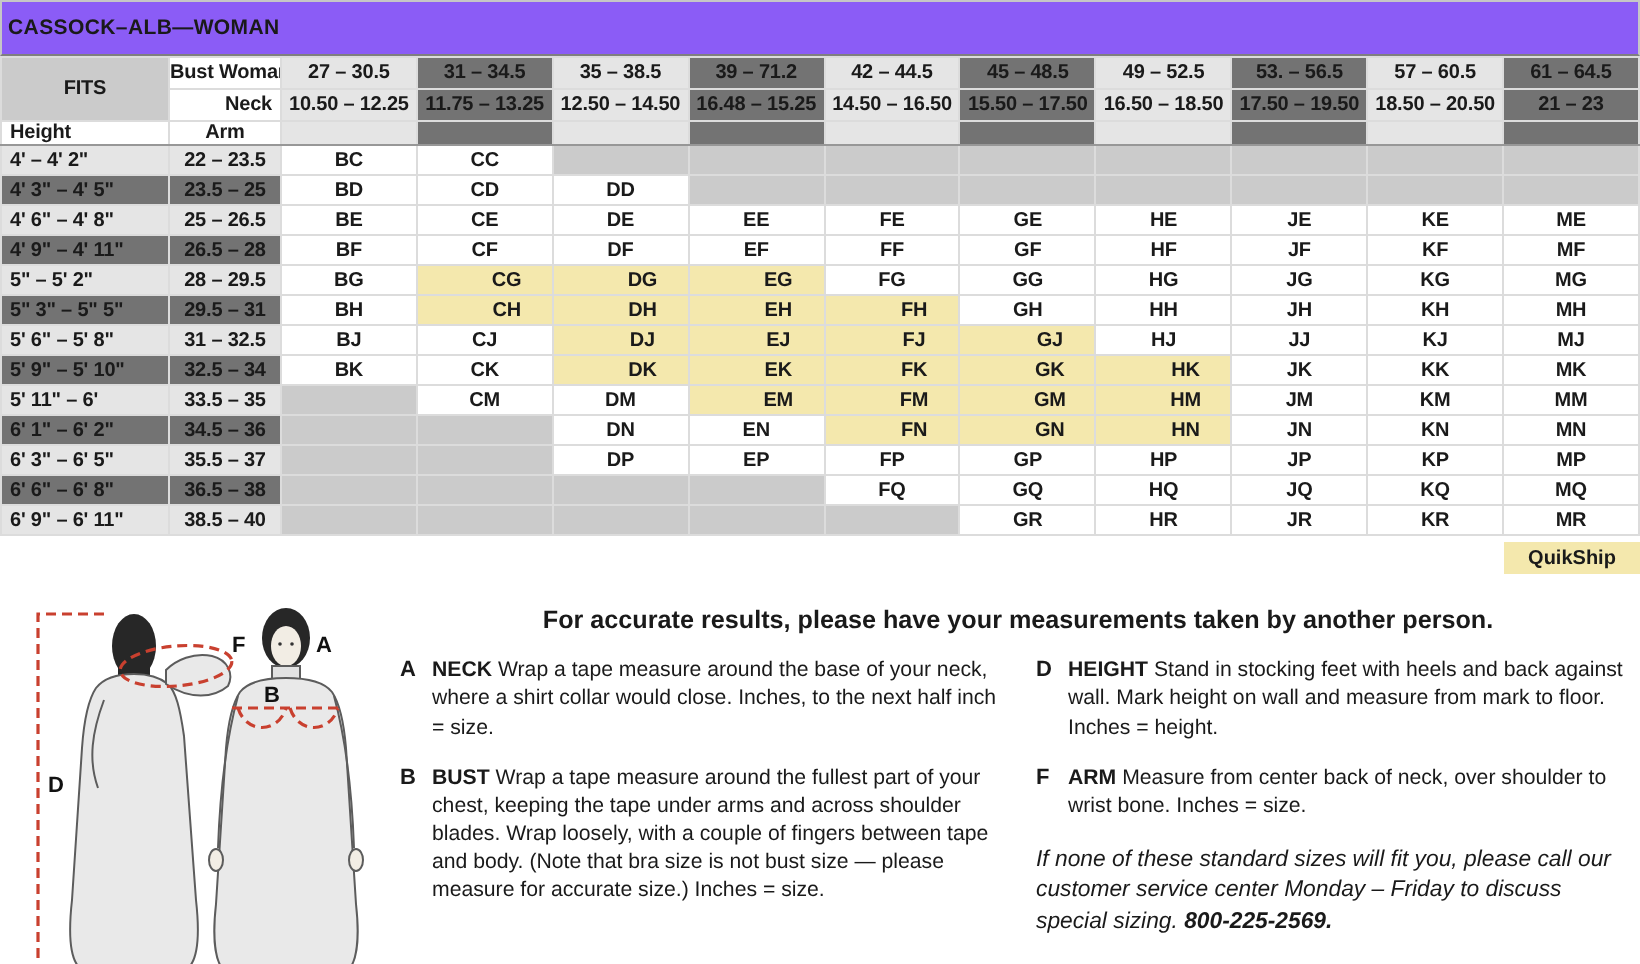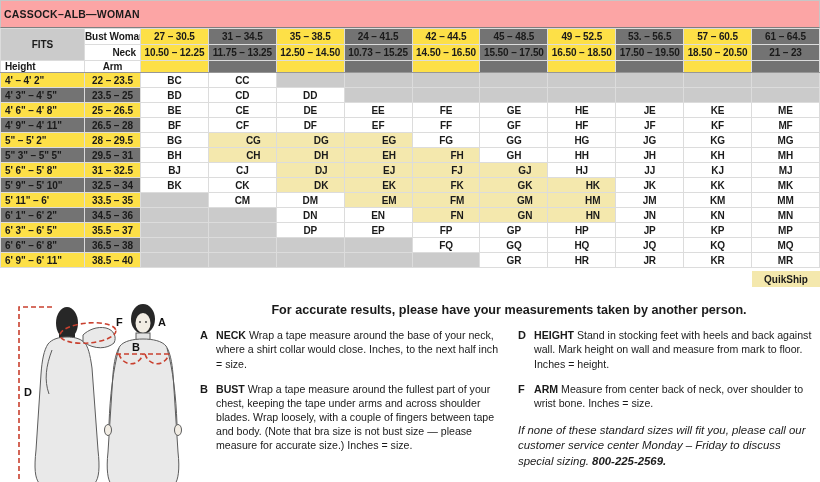--- a/index.html
+++ b/index.html
@@ -1,30 +1,30 @@
 <!DOCTYPE html>
 <html><head>
 <meta charset="utf-8">
 <style>
   html,body{margin:0;padding:0;}
   body{width:820px;height:482px;background:#fff;color:#1a1a1a;
        font-family:"Liberation Sans",sans-serif;overflow:hidden;}
   .title-bar{height:28px;display:flex;align-items:center;padding-left:3px;
-    background:#fca5a5;border:1px solid #c6c6c6;border-bottom:1px solid #7f7f7f;
+    background:#8b5cf6;border:1px solid #c6c6c6;border-bottom:1px solid #7f7f7f;
     font-size:10.5px;font-weight:bold;letter-spacing:.2px;box-sizing:border-box;}
   table{border-collapse:collapse;width:820px;table-layout:fixed;}
   td{border:1px solid #dcdcdc;text-align:center;font-weight:bold;font-size:10px;
      padding:0;height:14px;white-space:nowrap;overflow:hidden;letter-spacing:-.1px;}
   tr.hdr td{height:15px;}
   tr.sub td{height:11px;border-bottom:1px solid #979797;}
   .fits{background:#cbcbcb;margin-left:28px;}
   .rowlbl{text-align:right;padding-right:4px;background:#fff;}
   .hcell{text-align:left;padding-left:4px;}
   .acell{}
-  .cream{background:#fde047;margin-top:30px;}
+  .cream{background:#e5e5e5;margin-top:30px;}
   .w{background:#737373;}
   .code{background:#fff;}
   .hl{background:#f4e8ad;padding-left:22px;}
   .na{background:#cbcbcb;}
   .armlbl{background:#fff;}
   .hgt{text-align:left;padding-left:4px;background:#fff;}
   .qs-row{position:relative;height:16px;margin-top:3px;}
   .qs{position:absolute;left:752px;top:0;width:68px;height:16px;background:#f4e8ad;
       font-weight:bold;font-size:10px;display:flex;align-items:center;justify-content:center;text-align:right;}
   .bottom{position:relative;height:202px;margin-top:1px;}
@@ -58,34 +58,34 @@
         <col style="width:84px">
         <col style="width:56px">
       </colgroup>
     <tbody id="table-body">
       <tr class="hdr" id="bust-row">
         <td class="fits" rowspan="2">FITS</td>
         <td class="rowlbl">Bust Woman</td>
       <td class="range cream">27 – 30.5</td>
           <td class="range w">31 – 34.5</td>
           <td class="range cream">35 – 38.5</td>
-          <td class="range w">24 – 41.5</td>
+          <td class="range w">39 – 71.2</td>
           <td class="range cream">42 – 44.5</td>
           <td class="range w">45 – 48.5</td>
           <td class="range cream">49 – 52.5</td>
           <td class="range w">53. – 56.5</td>
           <td class="range cream">57 – 60.5</td>
           <td class="range w">61 – 64.5</td>
         </tr>
       <tr class="hdr" id="neck-row">
         <td class="rowlbl">Neck</td>
       <td class="range cream">10.50 – 12.25</td>
           <td class="range w">11.75 – 13.25</td>
           <td class="range cream">12.50 – 14.50</td>
-          <td class="range w">10.73 – 15.25</td>
+          <td class="range w">16.48 – 15.25</td>
           <td class="range cream">14.50 – 16.50</td>
           <td class="range w">15.50 – 17.50</td>
           <td class="range cream">16.50 – 18.50</td>
           <td class="range w">17.50 – 19.50</td>
           <td class="range cream">18.50 – 20.50</td>
           <td class="range w">21 – 23</td>
         </tr>
       <tr class="sub" id="sub-row">
         <td class="hgt">Height</td>
         <td class="armlbl">Arm</td>

